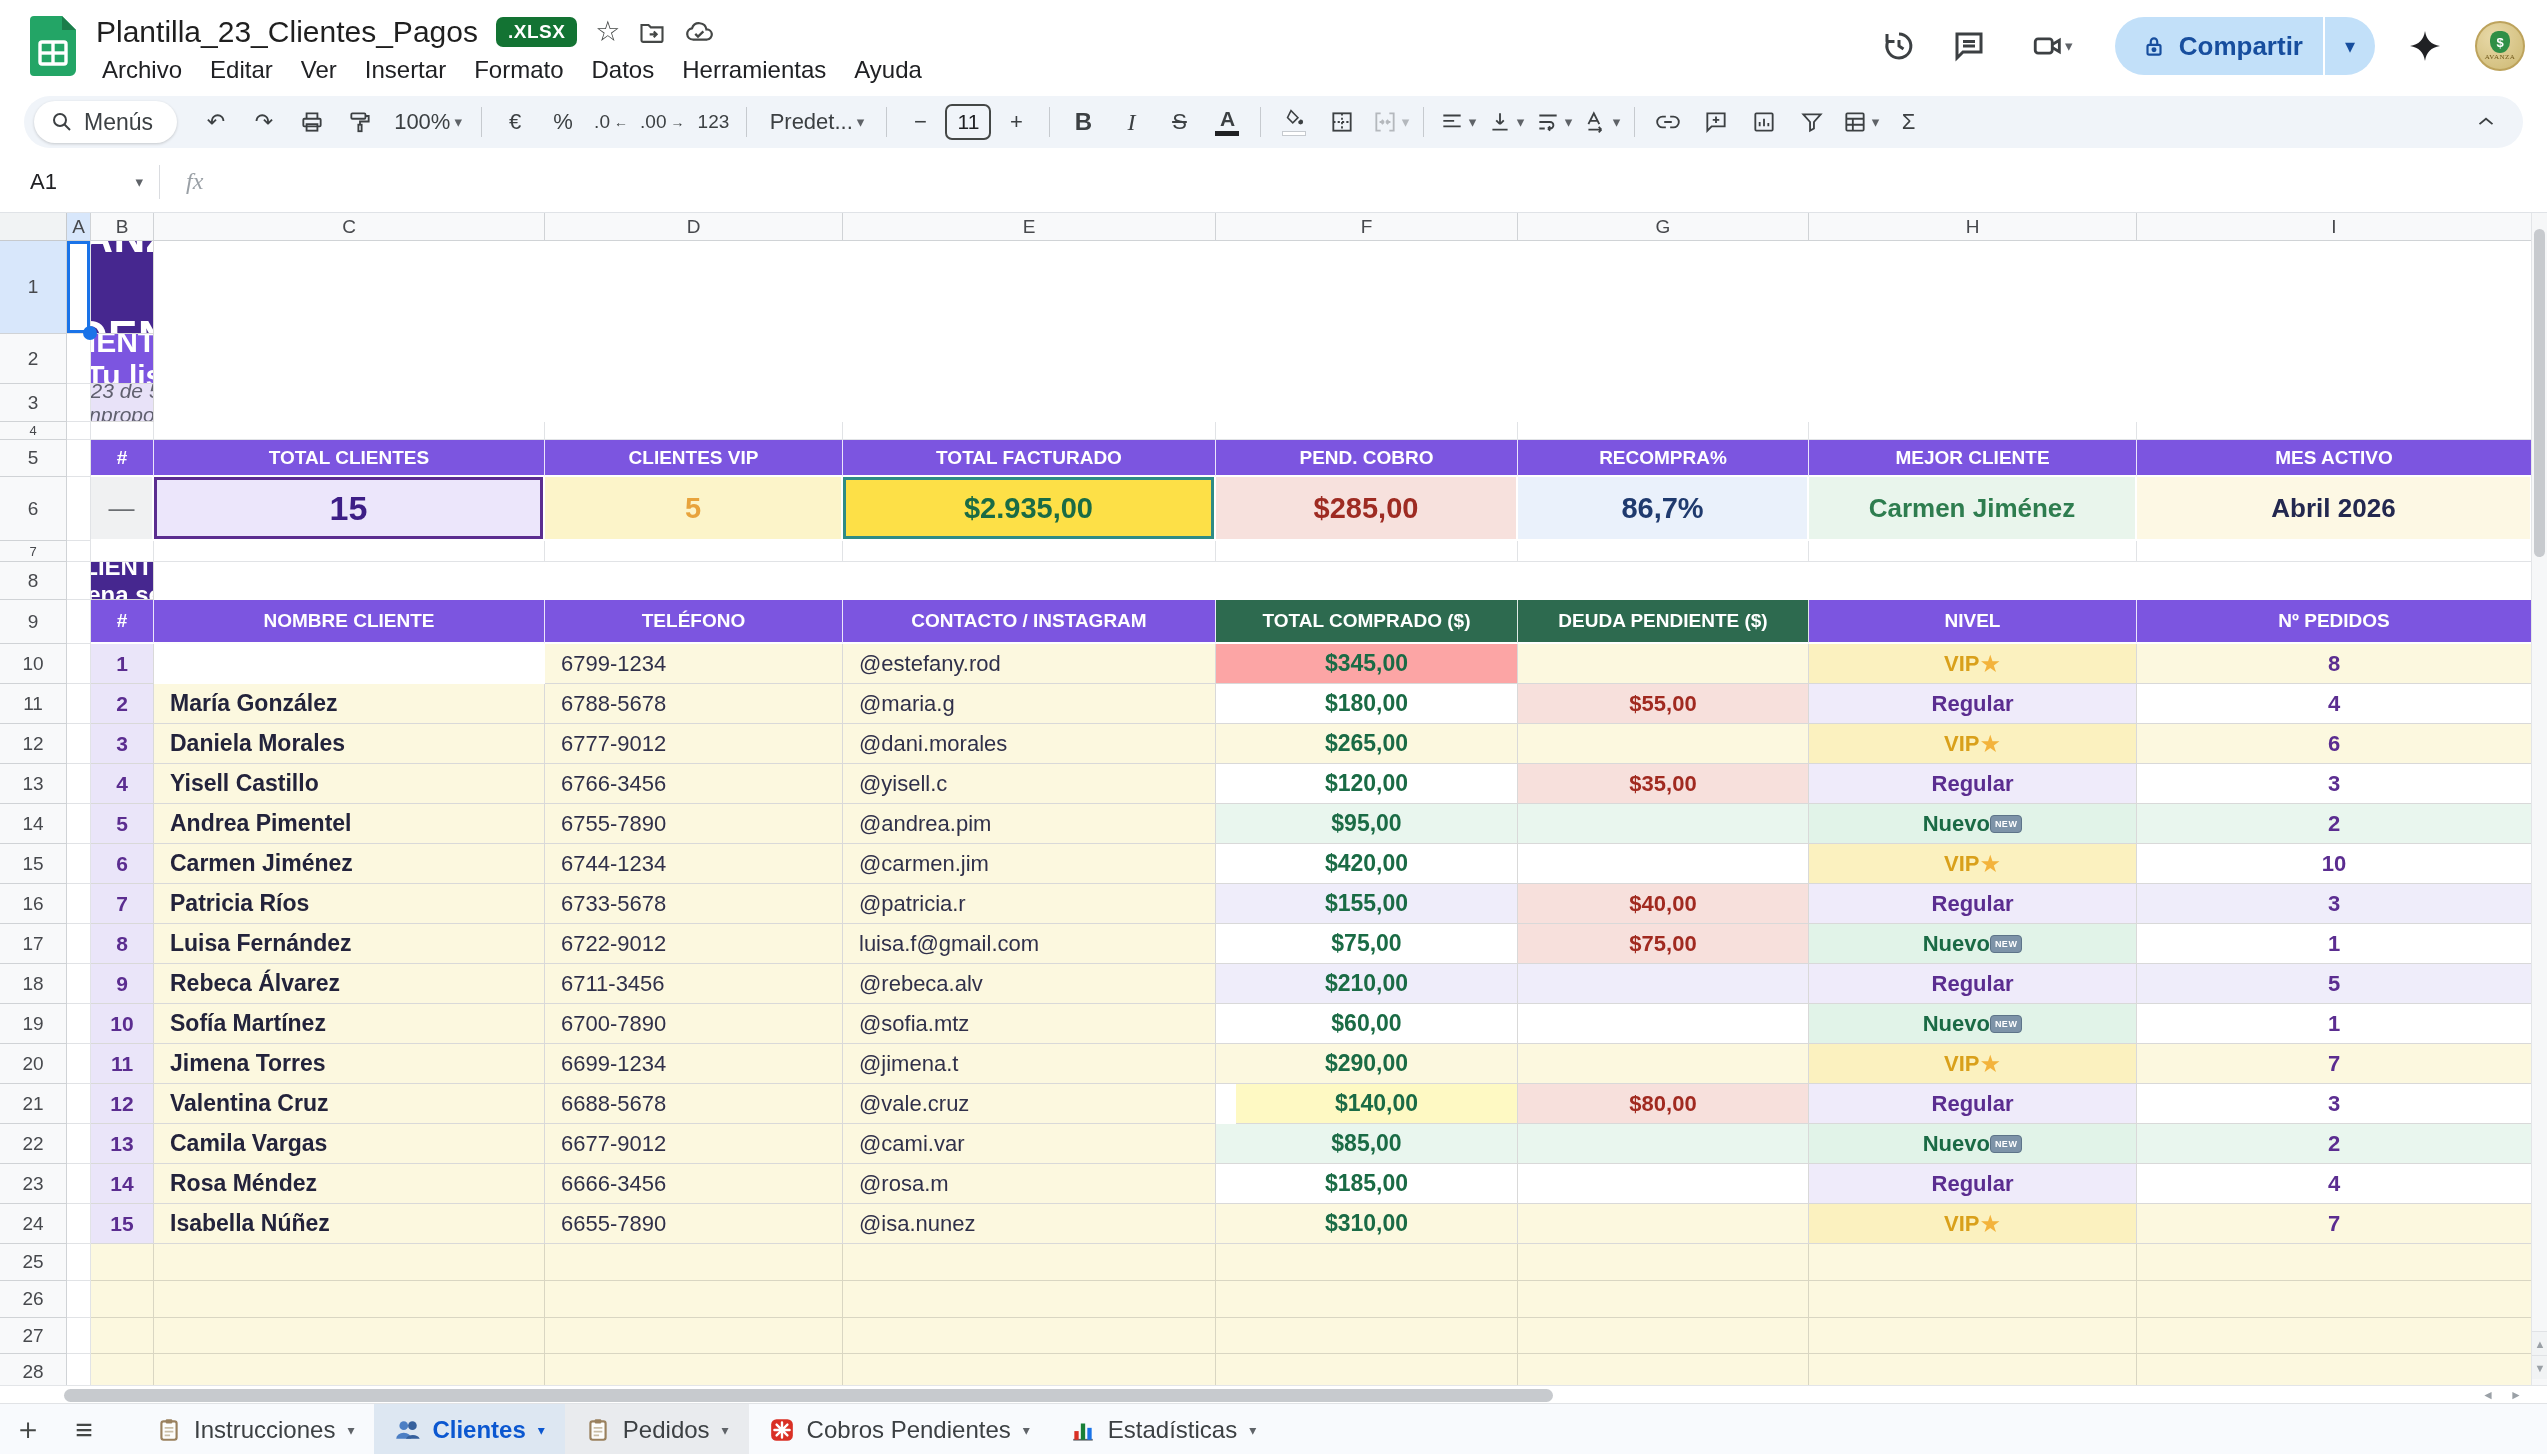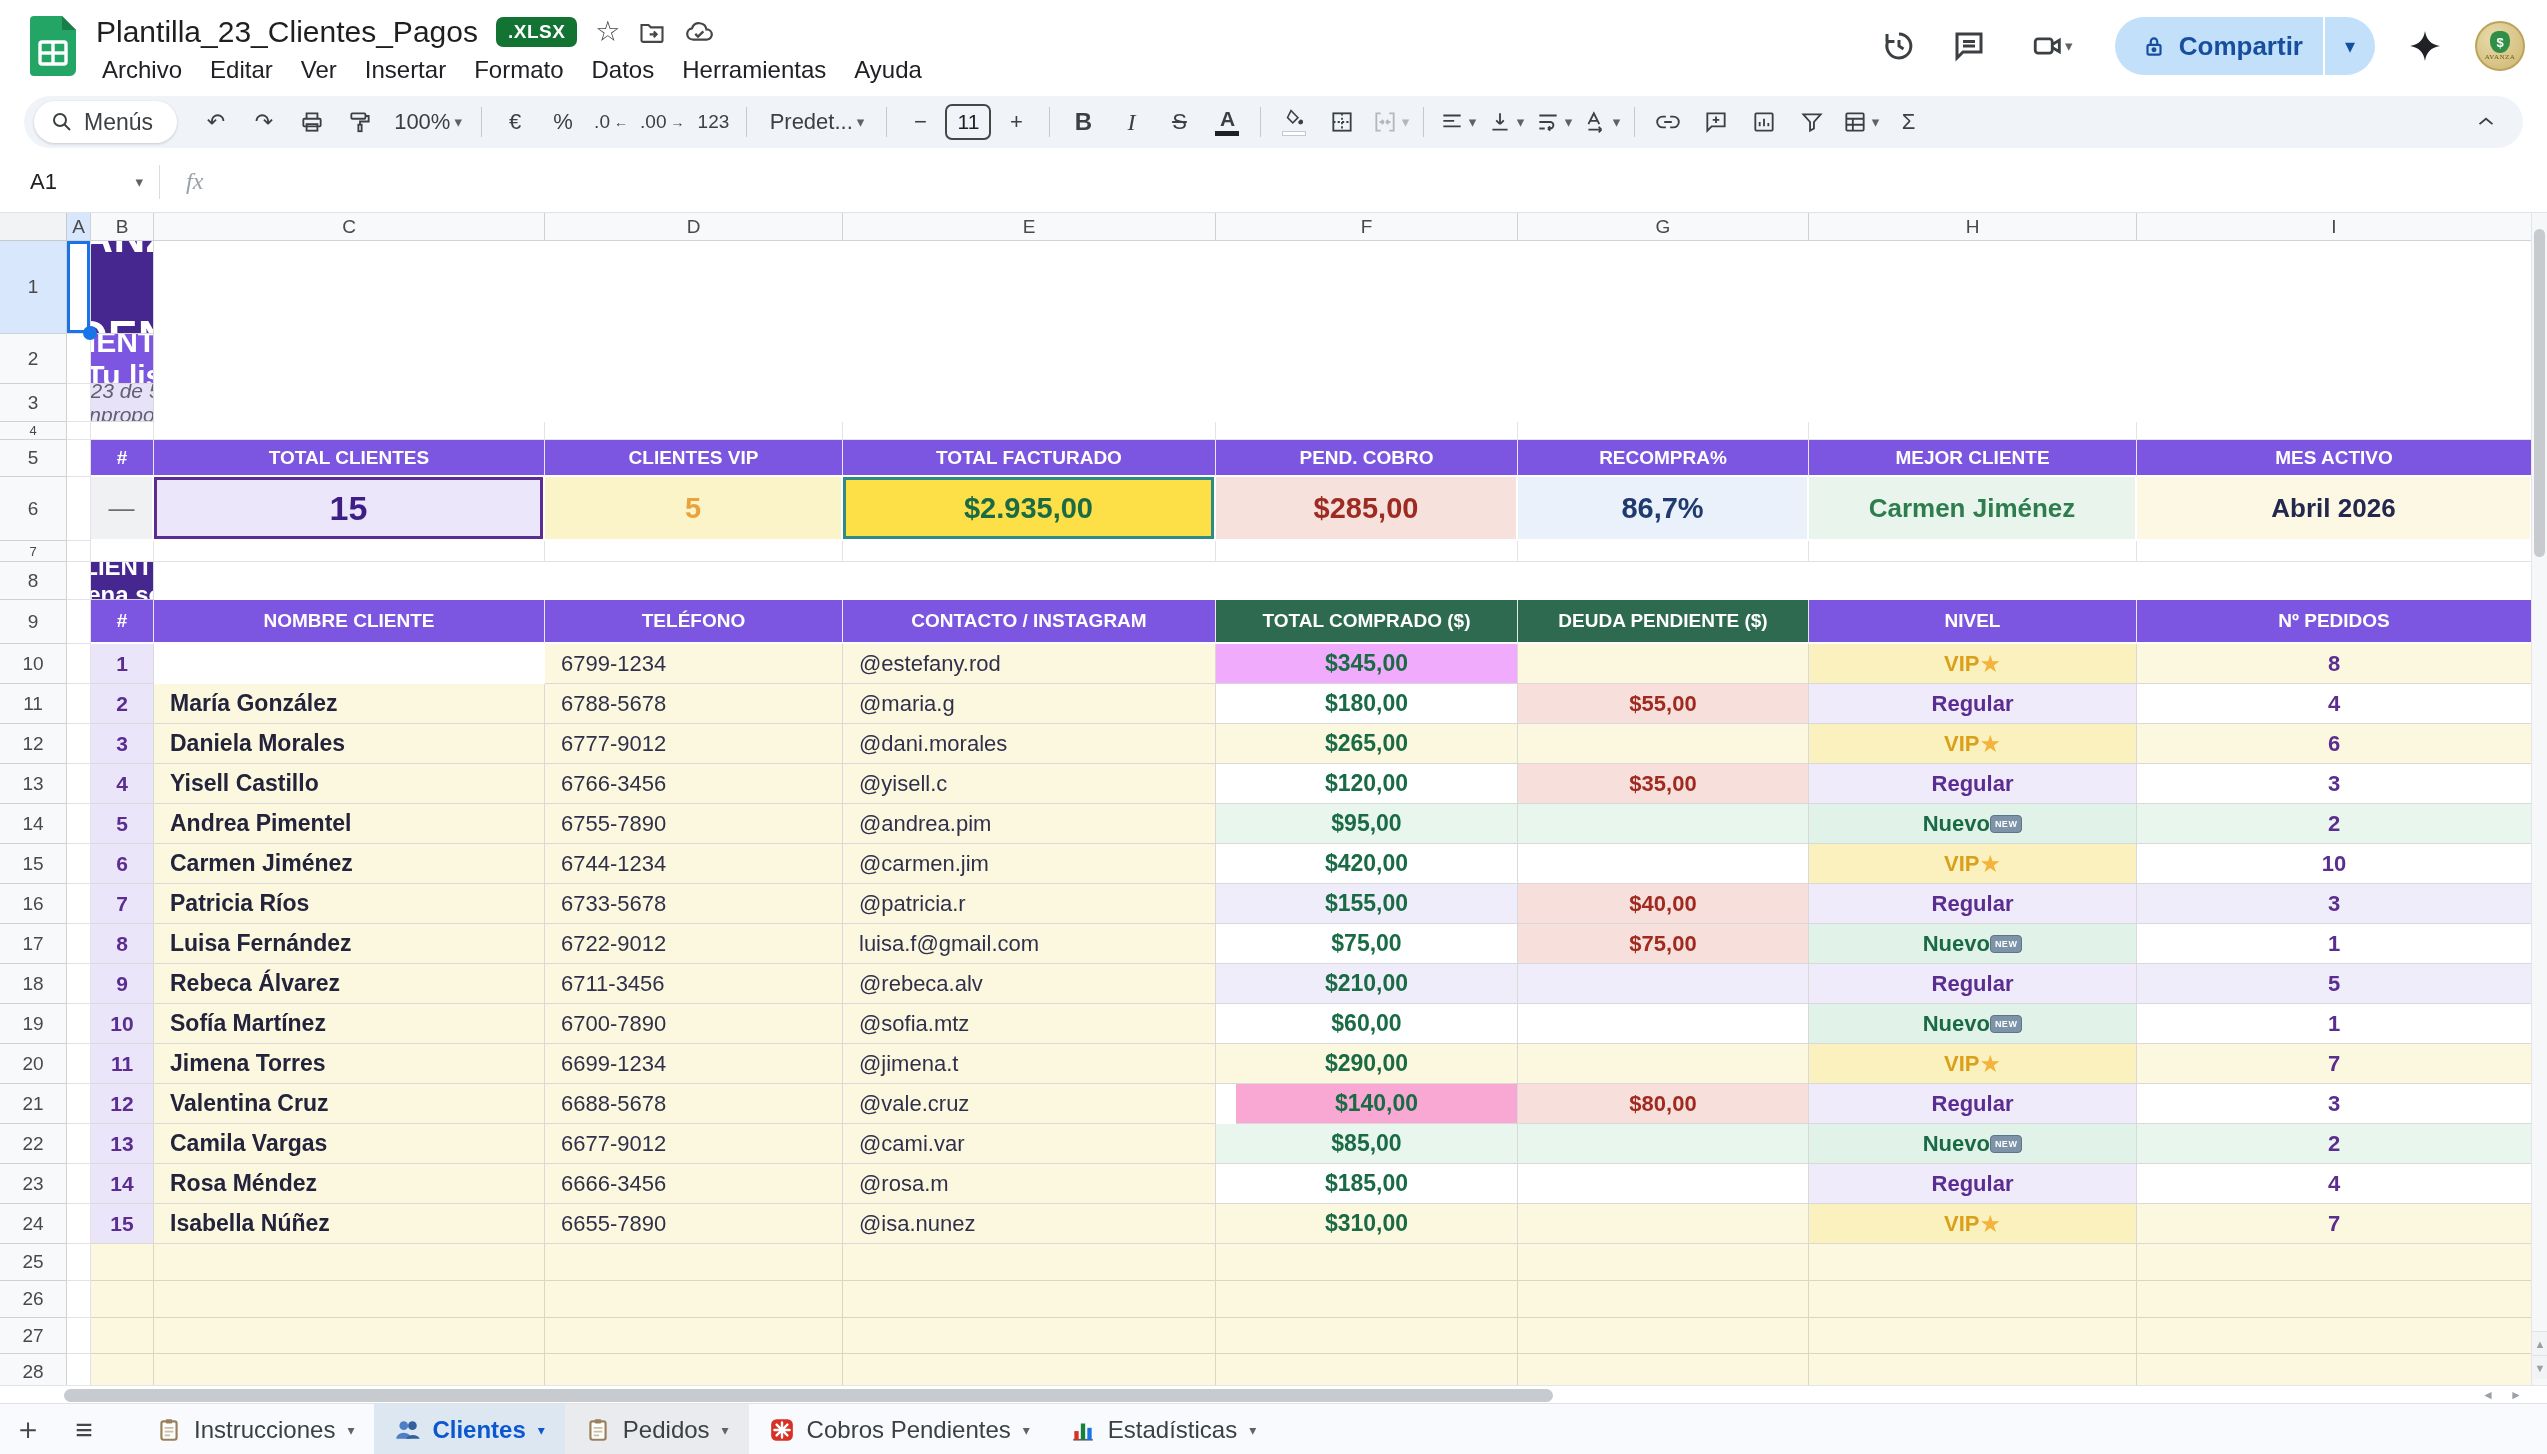--- a/index.html
+++ b/index.html
@@ -476,21 +476,21 @@
       <div class="cell ph" style="grid-area: 10 / 4;">NOMBRE CLIENTE</div>
       <div class="cell ph" style="grid-area: 10 / 5;">TELÉFONO</div>
       <div class="cell ph" style="grid-area: 10 / 6;">CONTACTO / INSTAGRAM</div>
       <div class="cell phg" style="grid-area: 10 / 7;">TOTAL COMPRADO ($)</div>
       <div class="cell phg" style="grid-area: 10 / 8;">DEUDA PENDIENTE ($)</div>
       <div class="cell ph" style="grid-area: 10 / 9;">NIVEL</div>
       <div class="cell ph" style="grid-area: 10 / 10;">Nº PEDIDOS</div>
       <div class="cell num" style="grid-area: 11 / 3;">1</div>
       <div class="cell plain" style="grid-area: 11 / 5;">6799-1234</div>
       <div class="cell plain" style="grid-area: 11 / 6;">@estefany.rod</div>
-      <div class="cell money" style="grid-area: 11 / 7; background: #f0abfc;">$345,00</div>
+      <div class="cell money" style="grid-area: 11 / 7; background: #fca5a5;">$345,00</div>
       <div class="cell debt" style="grid-area: 11 / 8; background: rgb(252, 248, 223);"></div>
       <div class="cell lvl" style="grid-area: 11 / 9; background: rgb(251, 241, 191); color: rgb(217, 160, 27);">
         <span>VIP</span>
         <span class="star">★</span>
       </div>
       <div class="cell orders" style="grid-area: 11 / 10; background: rgb(252, 248, 223);">8</div>
       <div class="cell num" style="grid-area: 12 / 3;">2</div>
       <div class="cell name" style="grid-area: 12 / 4;">María González</div>
       <div class="cell plain" style="grid-area: 12 / 5;">6788-5678</div>
       <div class="cell plain" style="grid-area: 12 / 6;">@maria.g</div>
@@ -593,21 +593,21 @@
       <div class="cell debt" style="grid-area: 21 / 8; background: rgb(252, 248, 223);"></div>
       <div class="cell lvl" style="grid-area: 21 / 9; background: rgb(251, 241, 191); color: rgb(217, 160, 27);">
         <span>VIP</span>
         <span class="star">★</span>
       </div>
       <div class="cell orders" style="grid-area: 21 / 10; background: rgb(252, 248, 223);">7</div>
       <div class="cell num" style="grid-area: 22 / 3;">12</div>
       <div class="cell name" style="grid-area: 22 / 4;">Valentina Cruz</div>
       <div class="cell plain" style="grid-area: 22 / 5;">6688-5678</div>
       <div class="cell plain" style="grid-area: 22 / 6;">@vale.cruz</div>
-      <div class="cell money" style="grid-area: 22 / 7; background: #f9a8d4; margin-left: 20px;">$140,00</div>
+      <div class="cell money" style="grid-area: 22 / 7; background: #fef9c3; margin-left: 20px;">$140,00</div>
       <div class="cell debt" style="grid-area: 22 / 8; background: rgb(247, 224, 220);">$80,00</div>
       <div class="cell lvl" style="grid-area: 22 / 9; background: rgb(239, 235, 250); color: rgb(91, 45, 144);">
         <span>Regular</span>
       </div>
       <div class="cell orders" style="grid-area: 22 / 10; background: rgb(255, 255, 255);">3</div>
       <div class="cell num" style="grid-area: 23 / 3;">13</div>
       <div class="cell name" style="grid-area: 23 / 4;">Camila Vargas</div>
       <div class="cell plain" style="grid-area: 23 / 5;">6677-9012</div>
       <div class="cell plain" style="grid-area: 23 / 6;">@cami.var</div>
       <div class="cell money" style="grid-area: 23 / 7; background: rgb(233, 246, 238);">$85,00</div>

